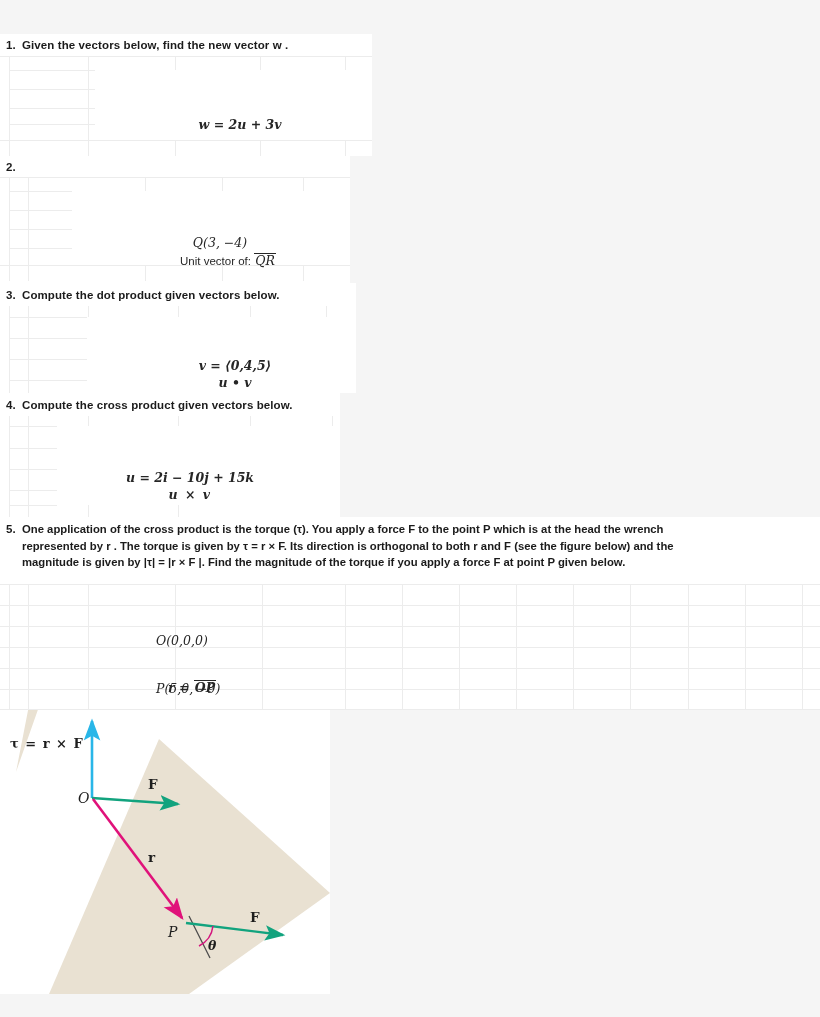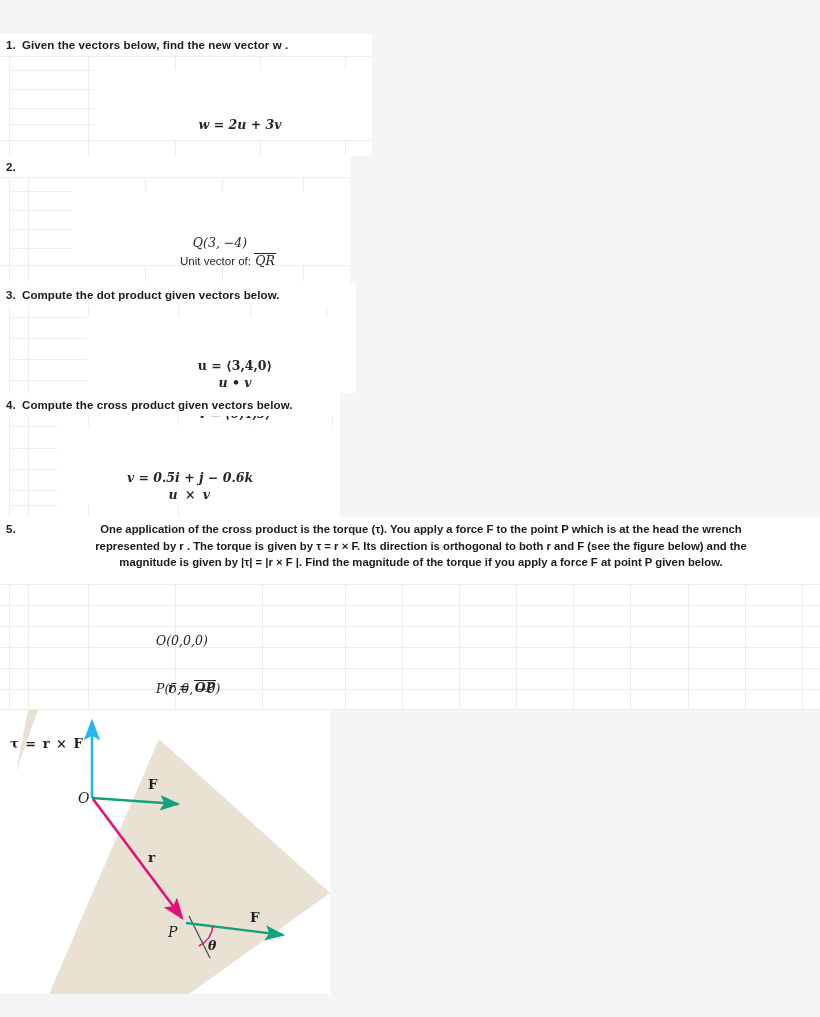--- a/index.html
+++ b/index.html
@@ -34,21 +34,21 @@
     font-weight:bold;font-size:11.5px;color:#1b1b1b;
     width:22px;flex:0 0 22px;text-align:left;padding-left:6px;
     box-sizing:border-box;line-height:15px;
   }
   .qtext{
     font-weight:bold;font-size:11.5px;color:#1b1b1b;
     line-height:15px;letter-spacing:.1px;
   }
   .q5text{
     font-weight:bold;font-size:11.3px;color:#1b1b1b;
-    line-height:16.5px;letter-spacing:0px;text-align:center;
+    line-height:16.5px;letter-spacing:0px;
   }
 
   
   .math{
     position:absolute;
     font-family:"DejaVu Serif","Liberation Serif",serif;
     font-size:12.5px;color:#262626;
     line-height:16px;
     white-space:pre;
   }
@@ -172,30 +172,30 @@
   </div>
   <div class="math mcenter" style="left:95px;top:237px;width:250px;">
     <span class="sans">Unit vector of:&nbsp;</span><span class="ovr" style="font-style:italic;font-family:'DejaVu Serif','Liberation Serif',serif;">QR</span>
   </div>
 
   <div class="qrow" style="left:0;top:285px;width:356px;height:21px;padding-top:3px;">
     <span class="qnum">3.</span>
     <span class="qtext">Compute the dot product given vectors below.</span>
   </div>
   <div class="math mcenter" style="left:110px;top:326px;width:250px;">
-    <div style="font-weight:bold;">u = ⟨3,4,0⟩</div>
     <div style="font-weight:bold;font-style:italic;">v = ⟨0,4,5⟩</div>
   </div>
   <div class="math mcenter" style="left:110px;top:375px;width:250px;font-weight:bold;font-style:italic;">u • v</div>
 
   <div class="qrow" style="left:0;top:395px;width:340px;height:21px;padding-top:3px;">
     <span class="qnum">4.</span>
     <span class="qtext">Compute the cross product given vectors below.</span>
   </div>
   <div class="math mcenter" style="left:60px;top:438px;width:260px;">
+    <div style="font-weight:bold;font-style:italic;">u = 2i − 10j + 15k</div>
     <div style="font-weight:bold;font-style:italic;">v = 0.5i + j − 0.6k</div>
   </div>
   <div class="math mcenter" style="left:60px;top:487px;width:260px;font-weight:bold;font-style:italic;letter-spacing:1.5px;">u × v</div>
 
   <div class="qrow" style="left:0;top:519px;width:820px;height:62px;padding-top:2px;">
     <span class="qnum" style="line-height:17px;">5.</span>
     <div style="flex:1;">
       <div class="q5text">One application of the cross product is the torque (τ). You apply a force F to the point P  which is at the head the wrench</div>
       <div class="q5text">represented by r . The torque is given by τ = r × F. Its direction is orthogonal to both r  and F (see the figure below) and the</div>
       <div class="q5text">magnitude is given by |τ| = |r × F |. Find the magnitude of the torque if you apply a force F at point P  given below.</div>

